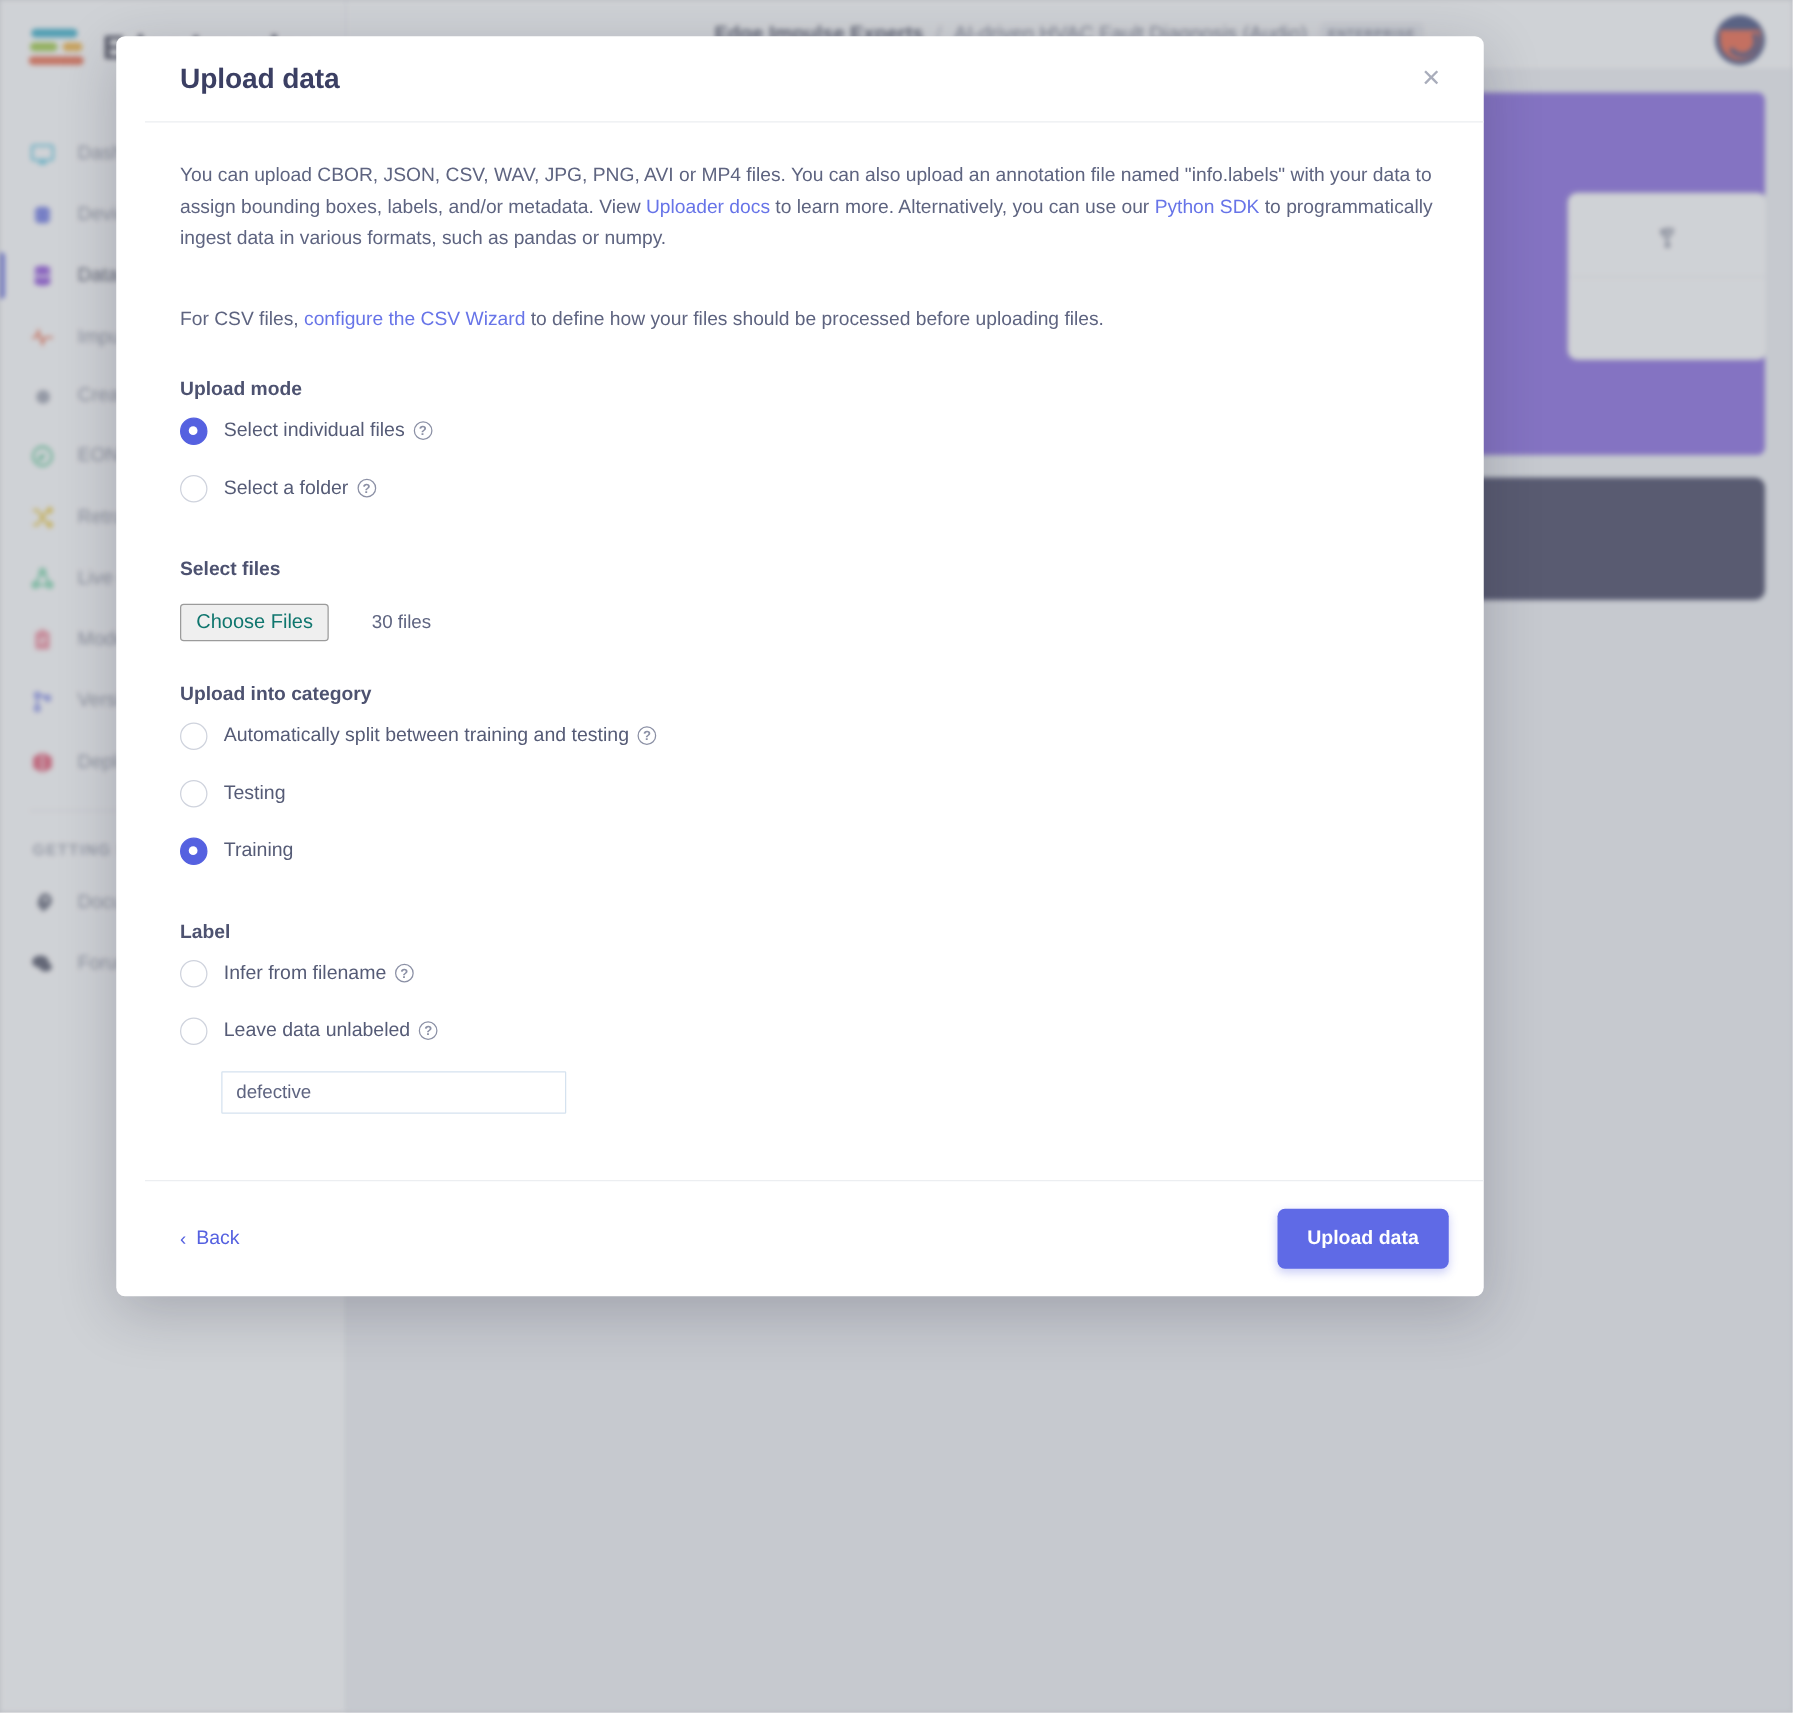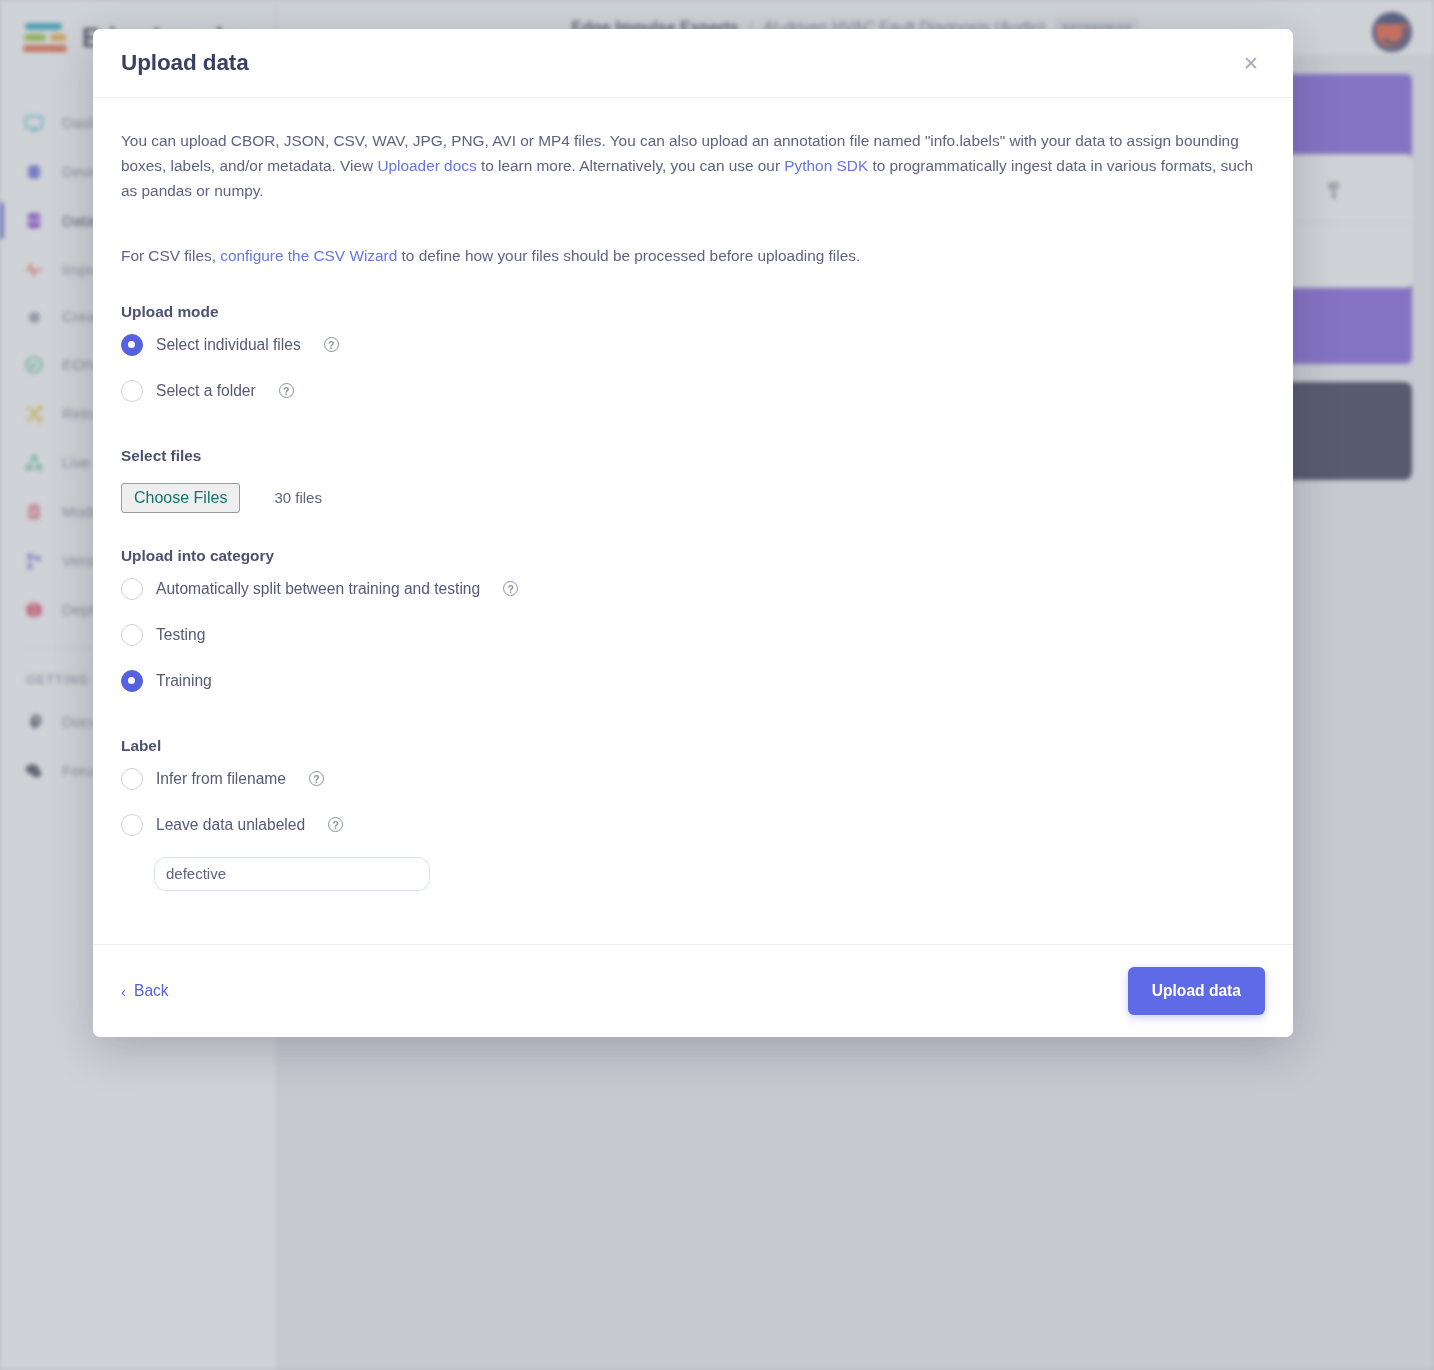--- a/index.html
+++ b/index.html
@@ -142,25 +142,25 @@
 
   
   #scrim {
     position: absolute; inset: 0;
     background: rgba(120,124,138,0.28);
   }
 
   
   #modal {
     position: absolute;
-    left: 93px; top: 29px; width: 1200px; height: 1008px;
+    left: 93px; top: 29px; width: 1094px; height: 1008px;
     background: #ffffff;
     border-radius: 7px;
     box-shadow: 0 12px 46px rgba(26,28,48,0.22);
-    display: flex; flex-direction: column;
+    display: flex; flex-direction: column; padding-left: 23px;
   }
   .modal-head {
     height: 69px; flex: 0 0 69px;
     border-bottom: 1px solid #eceef1;
     display: flex; align-items: center;
     padding: 0 28px;
   }
   .modal-title {
     font-size: 22.5px; font-weight: 600; color: #3b3f63;
     letter-spacing: -0.1px;
@@ -193,21 +193,21 @@
     border: 1.6px solid #cfd3dd; background: #fff;
     flex: 0 0 22px; position: relative; cursor: pointer;
   }
   .radio.on { border-color: #5561e0; background: #5561e0; }
   .radio.on::after {
     content: ""; position: absolute; left: 6px; top: 6px;
     width: 7px; height: 7px; border-radius: 50%; background: #fff;
   }
   .radio-label {
     font-size: 15.6px; color: #555b76; display: flex;
-    align-items: center; gap: 23px;
+    align-items: center; gap: 7px;
   }
   .qmark {
     width: 15px; height: 15px; border-radius: 50%;
     border: 1.4px solid #8b90a5; color: #8b90a5;
     font-size: 10.5px; font-weight: 700;
     display: inline-flex; align-items: center; justify-content: center;
     line-height: 1; flex: 0 0 15px;
   }
 
   .file-row { display: flex; align-items: center; gap: 10px; margin-top: 18px; }
@@ -218,21 +218,21 @@
     border: 1px solid #9b9b9b;
     border-radius: 3px;
     padding: 5px 12px;
     cursor: pointer;
   }
   .file-count { font-size: 15px; color: #5e6480; margin-left: 24px; }
 
   .label-input {
     margin-left: 33px; margin-top: 10px;
     width: 276px; height: 34px;
-    border: 1px solid #d5e2ef; border-radius: 12px;
+    border: 1px solid #d5e2ef; border-radius: 1px;
     background: #fff;
     font-family: "Liberation Sans", sans-serif;
     font-size: 15px; color: #5e6480;
     padding: 0 11px;
     outline: none;
   }
 
   .modal-foot {
     flex: 0 0 93px; height: 93px;
     border-top: 1px solid #eceef1;

